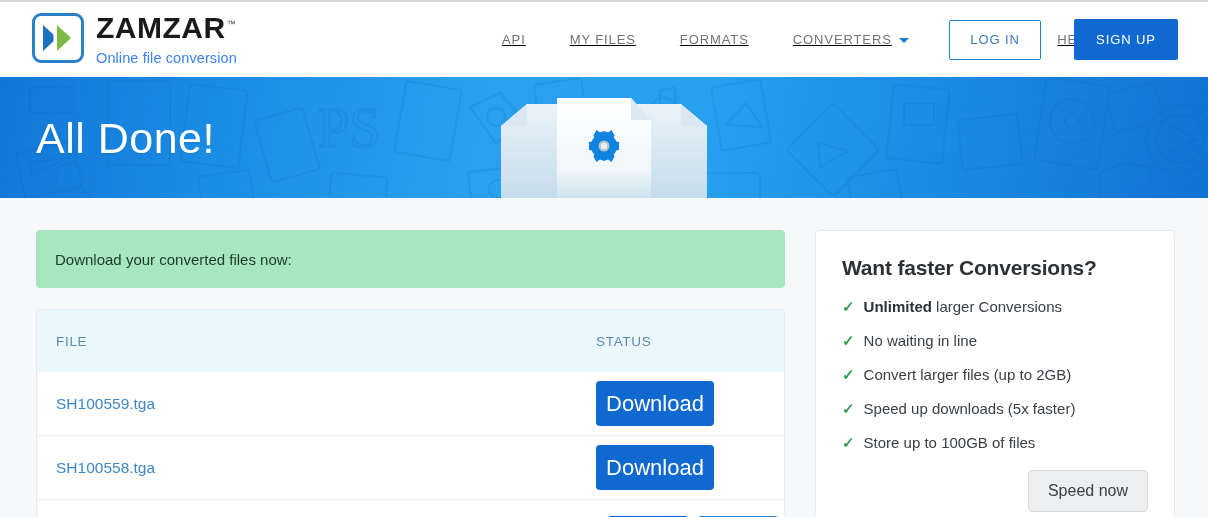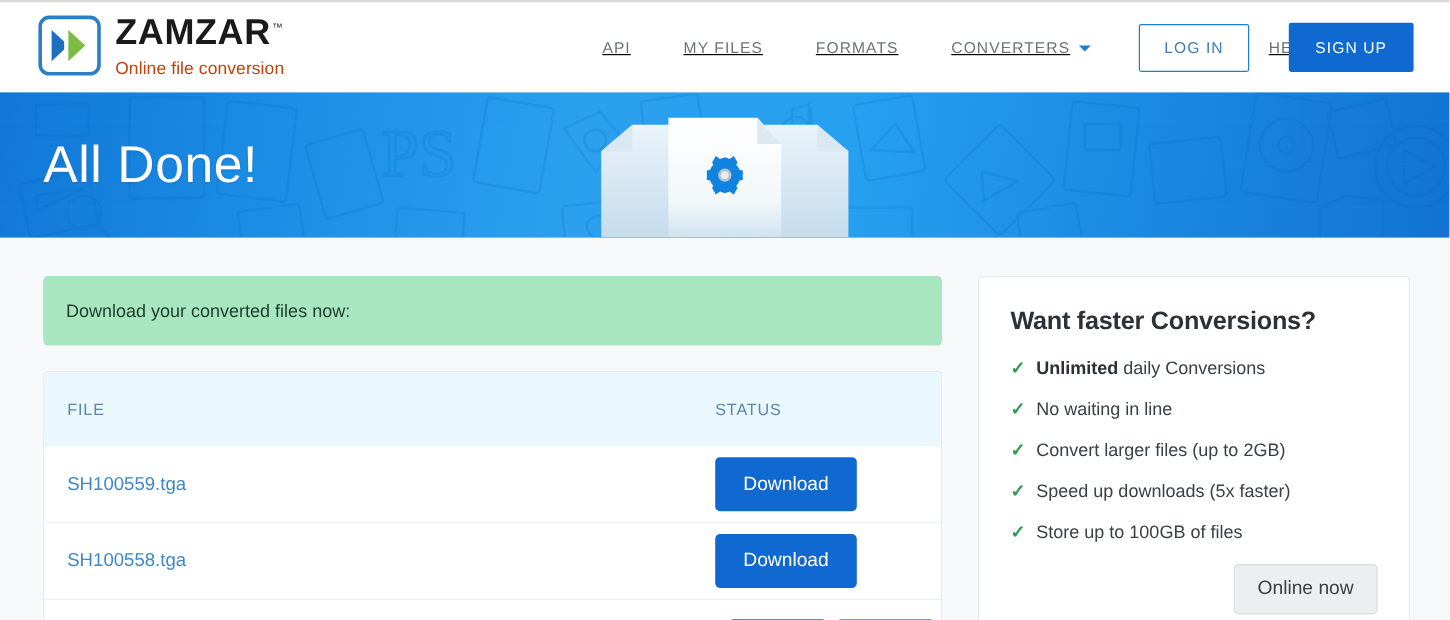--- a/index.html
+++ b/index.html
@@ -43,21 +43,21 @@
   }
   .tm {
     font-size: 9px;
     vertical-align: super;
     font-weight: 400;
     color: #3a3a3a;
     margin-left: 1px;
   }
   .brand-tag {
     font-size: 14.5px;
-    color: #c2410c;
+    color: #3b82f6;
     margin-top: 8px;
     letter-spacing: 0.1px;
   }
 
   .nav {
     position: absolute;
     left: 480px;
     display: flex;
     align-items: flex-end;
     gap: 0;
@@ -212,21 +212,21 @@
     padding-left: 12px;
     display: flex;
     align-items: center;
   }
   .btn-download {
     background: #1069d0;
     color: #ffffff;
     border: none;
     border-radius: 4px;
     width: 118px; height: 45px;
-    font-size: 16px;
+    font-size: 22px;
     font-family: inherit;
     cursor: pointer;
   }
   .t-row.partial { height: 20px; overflow: hidden; padding-top: 0; }
   .btn-stub {
     width: 80px; height: 4px;
     background: #1069d0;
     border-radius: 3px 3px 0 0;
   }
   .btn-stub.alt { background: #2f8ad4; }
@@ -455,21 +455,21 @@
       </div>
     </div>
   </div>
 
   <div class="col-right">
     <div class="panel">
       <div class="panel-title">Want faster Conversions?</div>
 
       <div class="feat">
         <span class="check">✓</span>
-        <span><b>Unlimited</b><span> daily Conversions</span></span>
+        <span><b>Unlimited</b><span> larger Conversions</span></span>
       </div>
 
       <div class="feat">
         <span class="check">✓</span>
         <span>No waiting in line</span>
       </div>
 
       <div class="feat">
         <span class="check">✓</span>
         <span>Convert larger files (up to 2GB)</span>
@@ -479,17 +479,17 @@
         <span class="check">✓</span>
         <span>Speed up downloads (5x faster)</span>
       </div>
 
       <div class="feat">
         <span class="check">✓</span>
         <span>Store up to 100GB of files</span>
       </div>
 
       <div class="panel-cta">
-        <button class="btn-signupnow">Online now</button>
+        <button class="btn-signupnow">Speed now</button>
       </div>
     </div>
   </div>
 </div>
 
 </body></html>

